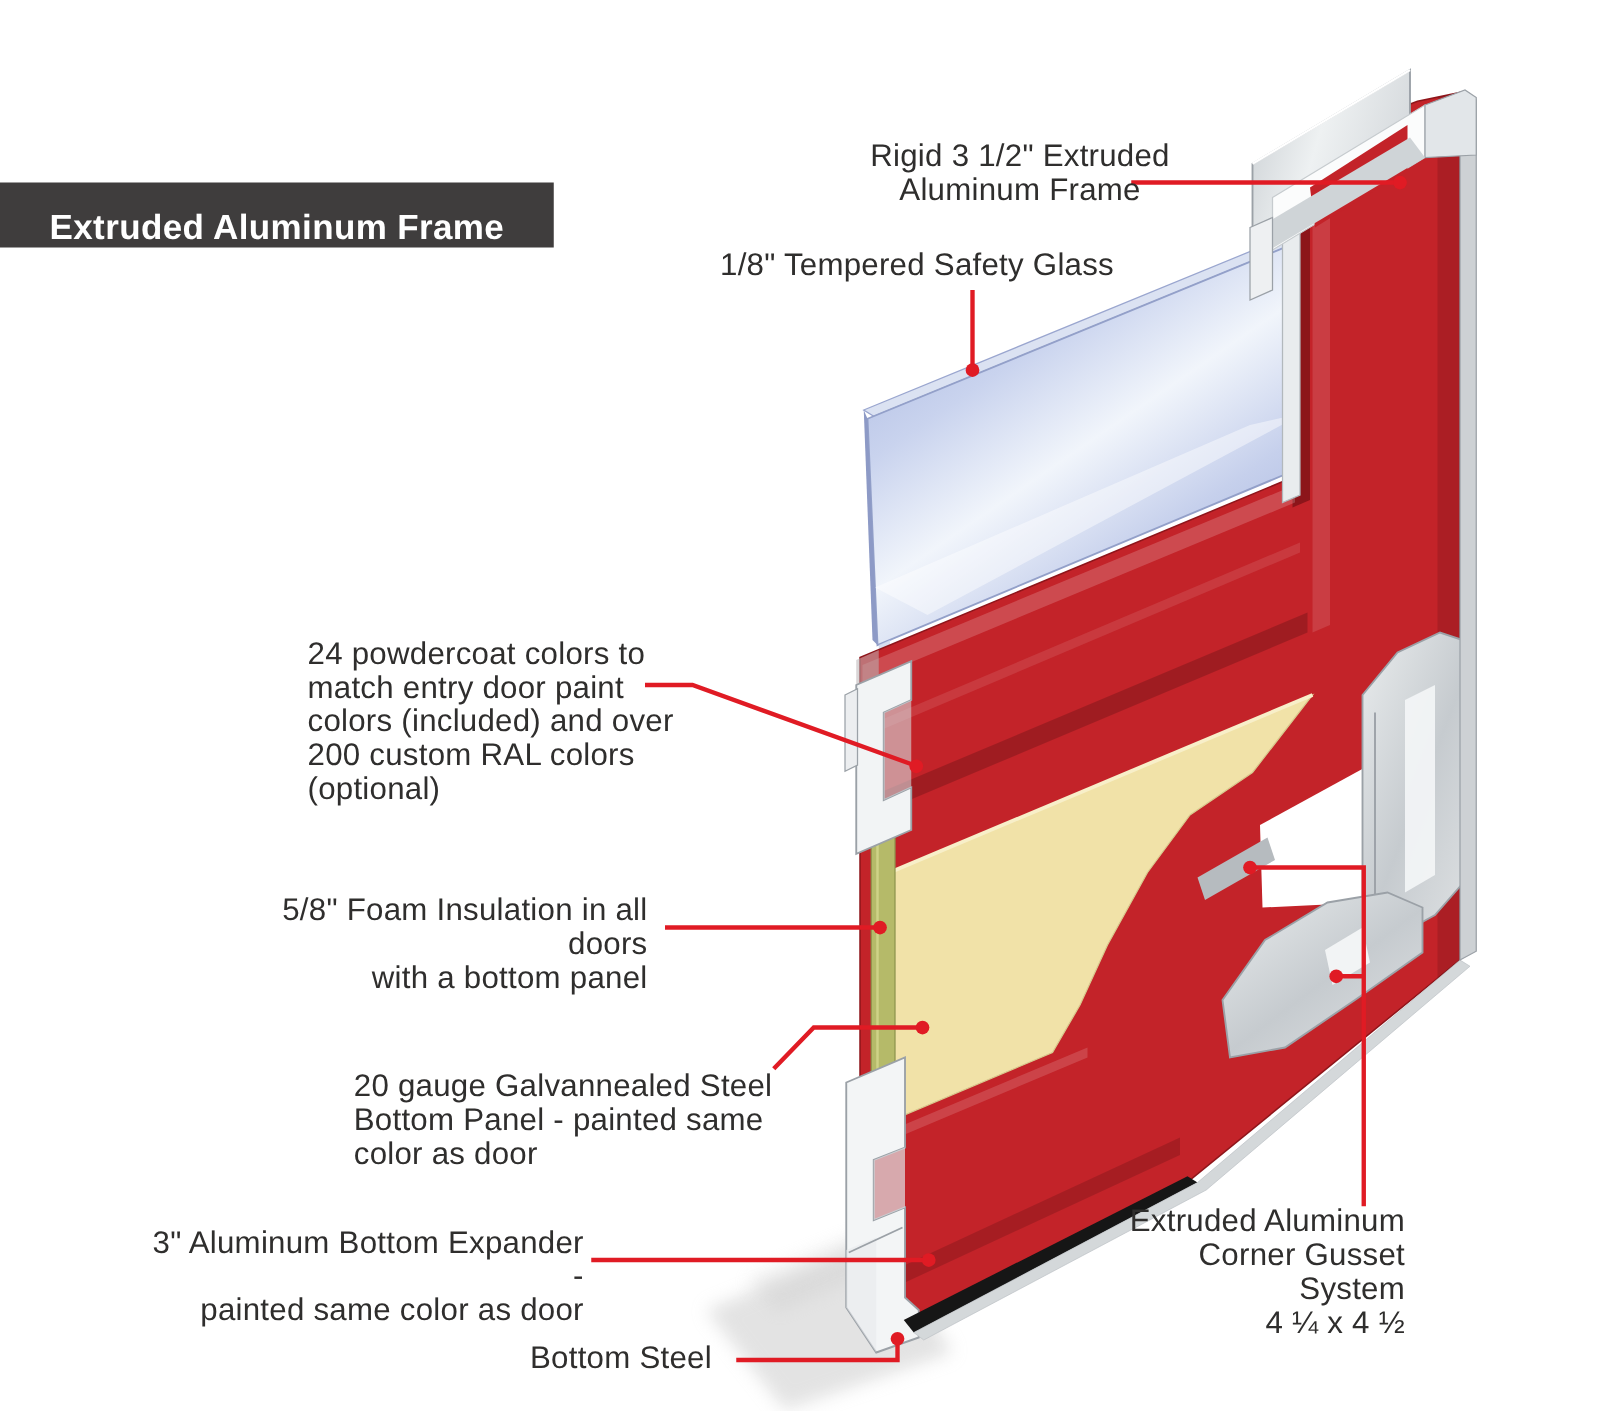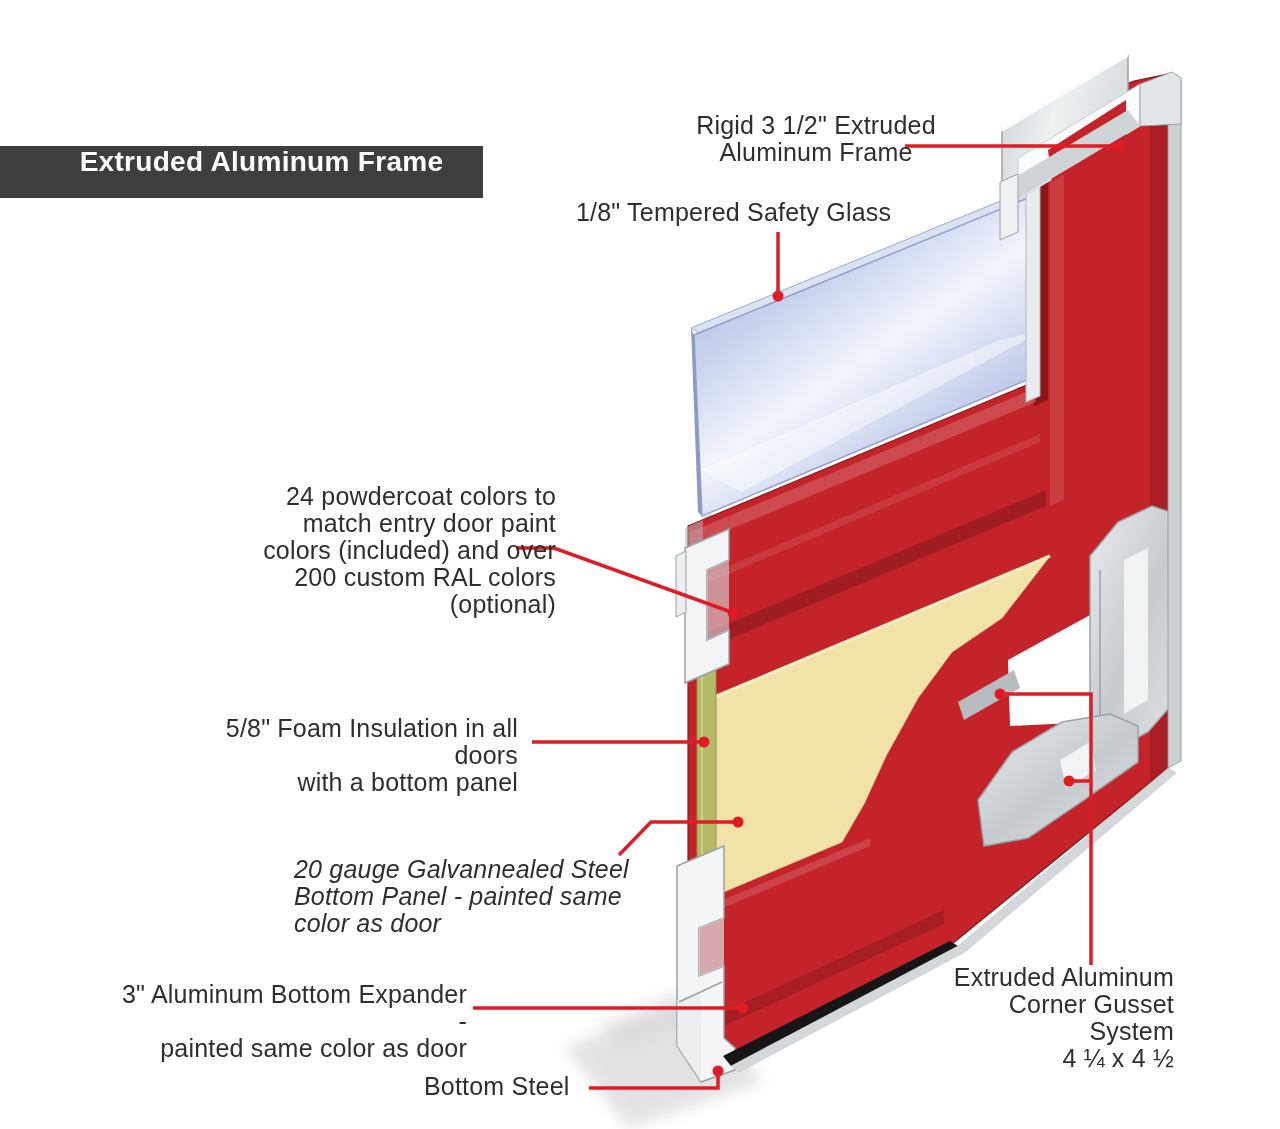--- a/index.html
+++ b/index.html
@@ -3,21 +3,21 @@
 <meta charset="utf-8">
 <style>
   html,body{margin:0;padding:0;background:#ffffff;}
   #page{position:relative;width:1280px;height:1129px;background:#fff;overflow:hidden;
         font-family:"Liberation Sans", sans-serif;}
   #diagram-svg{position:absolute;left:0;top:0;}
   .callout{position:absolute;color:var(--ink);font-size:25px;line-height:27px;
            white-space:pre-line;letter-spacing:.2px;}
   .c-left{text-align:left;} .c-right{text-align:right;} .c-center{text-align:center;}
   #title-bar{position:absolute;left:0;top:146px;width:443px;height:52px;
-             background:var(--titlebar);display:flex;align-items:flex-start;justify-content:center;padding-left:40px;}
+             background:var(--titlebar);display:flex;align-items:flex-end;justify-content:center;}
   #title-bar span{color:var(--titleText);font-weight:bold;font-size:28px;letter-spacing:.3px;}
   .leader{stroke:var(--leader);stroke-width:3.5;fill:none;}
   .dot{fill:var(--leader);}
 </style>
 </head>
 <body>
 
 <div id="page">
 
   <svg id="diagram-svg" width="1280" height="1129" viewBox="0 0 1280 1129">
@@ -151,35 +151,35 @@
 
   <div id="title-bar">
     <span>Extruded Aluminum Frame</span>
   </div>
 
   <div class="callout c-center" style="left:640px;top:112px;width:352px;">Rigid 3 1/2" Extruded
 Aluminum Frame</div>
 
   <div class="callout c-left" style="left:576px;top:199px;width:320px;">1/8" Tempered Safety Glass</div>
 
-  <div class="callout c-left" style="left:246px;top:483px;width:310px;text-align:right;">24 powdercoat colors to
+  <div class="callout c-left" style="left:246px;top:510px;width:310px;">24 powdercoat colors to
 match entry door paint
 colors (included) and over
 200 custom RAL colors
 (optional)</div>
 
   <div class="callout c-right" style="left:180px;top:715px;width:338px;">5/8" Foam Insulation in all doors
 with a bottom panel</div>
 
-  <div class="callout c-left" style="left:294px;top:856px;width:340px;font-style:italic;">20 gauge Galvannealed Steel
+  <div class="callout c-left" style="left:283px;top:856px;width:340px;">20 gauge Galvannealed Steel
 Bottom Panel - painted same
 color as door</div>
 
   <div class="callout c-right" style="left:118px;top:981px;width:349px;">3" Aluminum Bottom Expander -
 painted same color as door</div>
 
   <div class="callout c-left" style="left:424px;top:1073px;width:200px;">Bottom Steel</div>
 
-  <div class="callout c-right" style="left:926px;top:964px;width:248px;">Extruded Aluminum
+  <div class="callout c-right" style="left:876px;top:964px;width:248px;">Extruded Aluminum
 Corner Gusset System
 4 ¼ x 4 ½</div>
 
 </div>
 
 </body></html>

